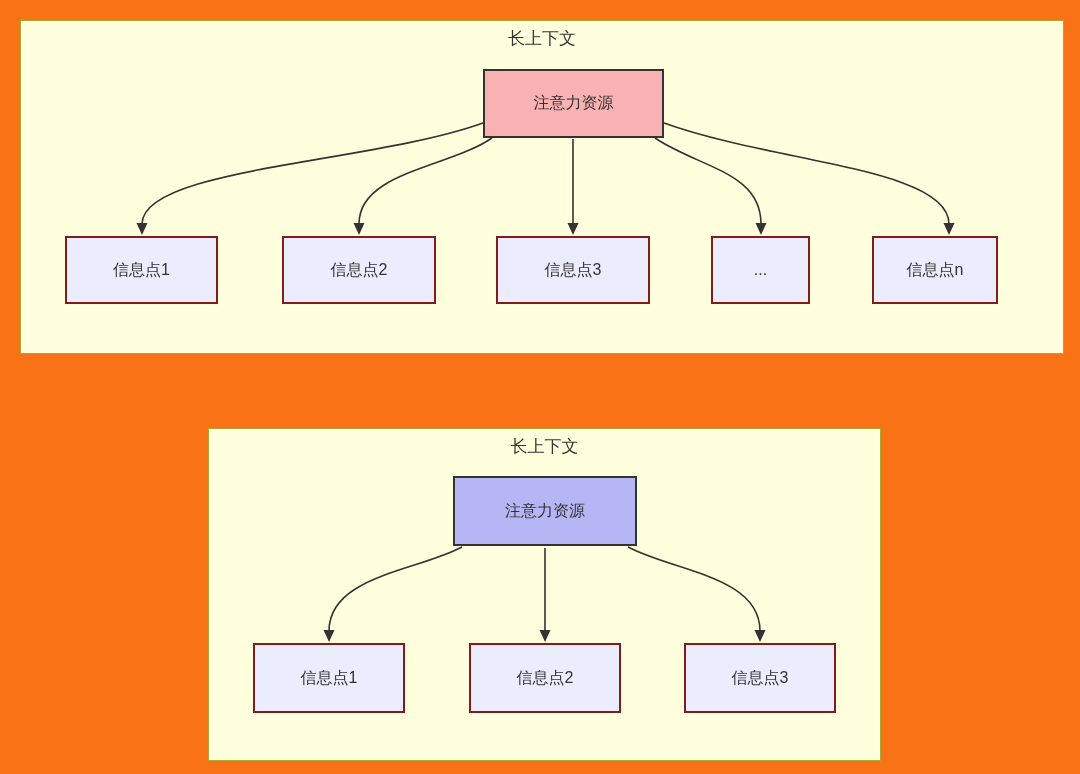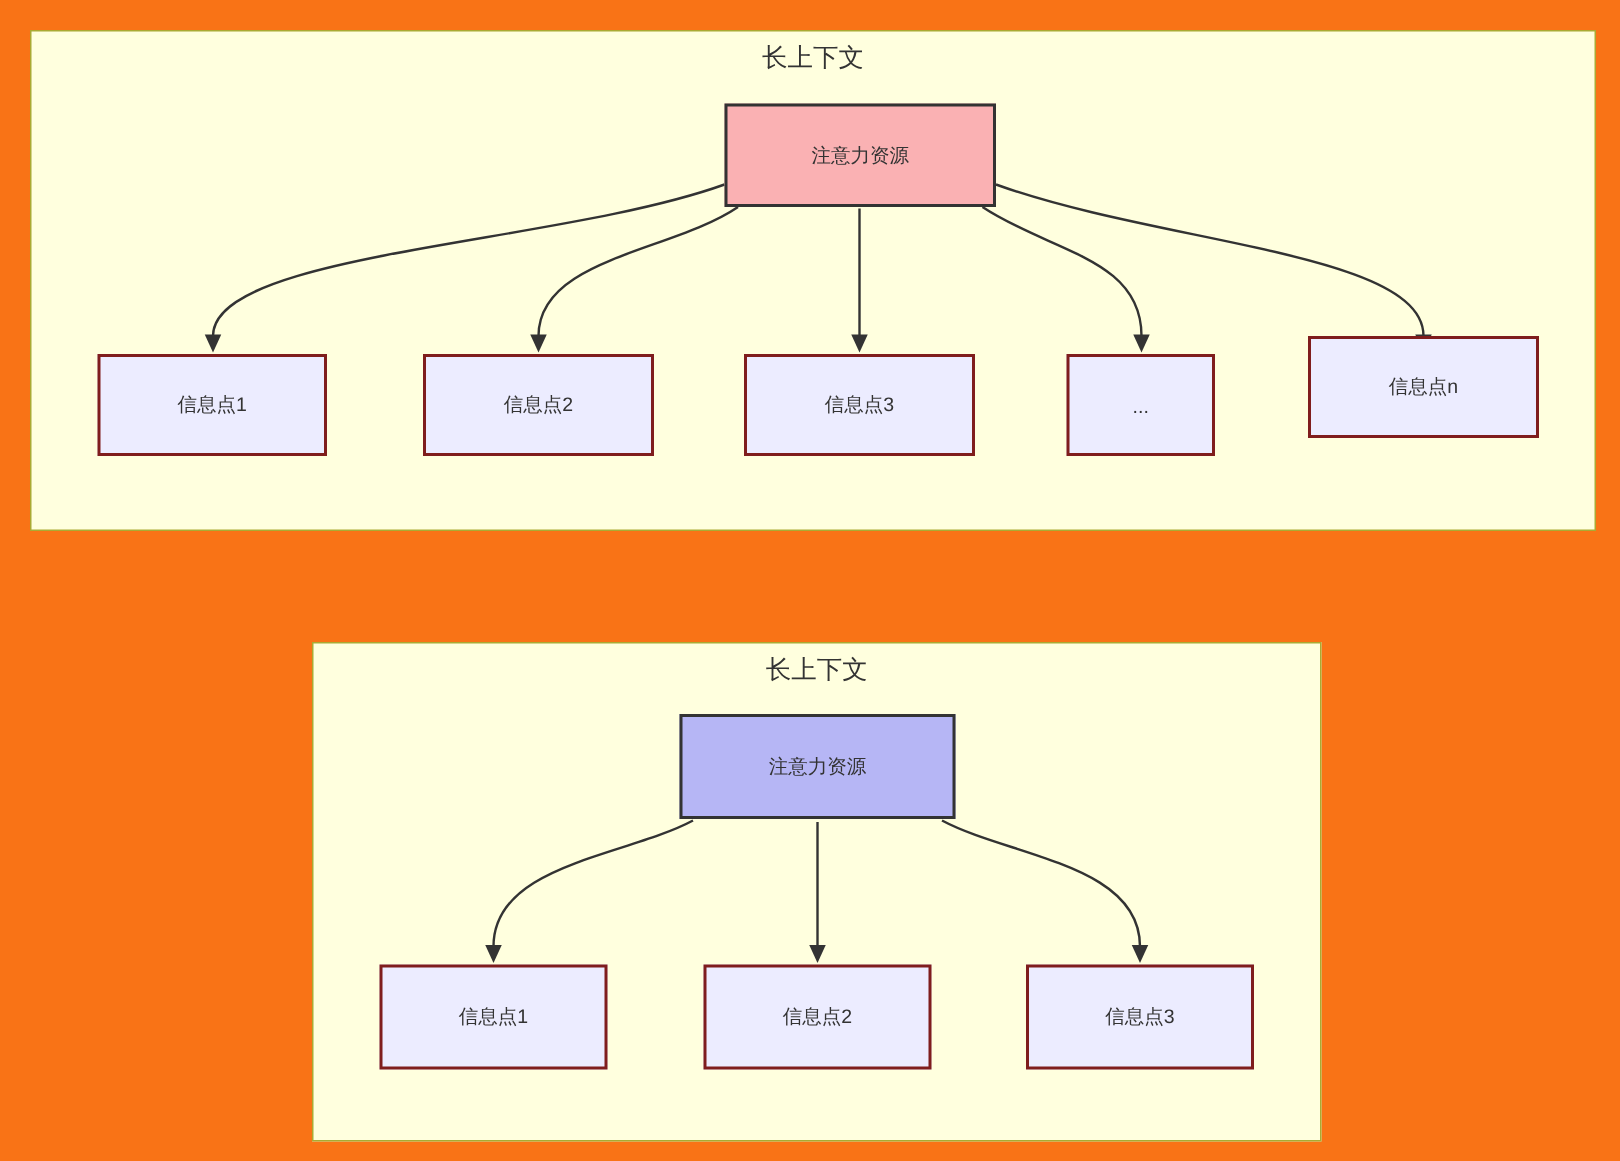--- a/index.html
+++ b/index.html
@@ -28,21 +28,21 @@
     text-align: center;
     font-size: 17px;
     color: #333333;
   }
   .node {
     position: absolute;
     z-index: 2;
     display: flex;
     align-items: center;
     justify-content: center;
-    font-size: 13px;
+    font-size: 16px;
     color: #333333;
     text-align: center;
   }
   .node.attention {
     border: 2px solid #333333;
   }
   .node.attention.pink { background: #fab1b3; }
   .node.attention.purple { background: #b6b6f5; }
   .node.info {
     background: #ececff;
@@ -115,21 +115,21 @@
       <path class="head" d="M 754.5,630 L 765.5,630 L 760,642 Z"></path>
     </g>
   </svg>
 
   <div class="node attention pink" style="left:483px; top:69px; width:181px; height:69px;">注意力资源</div>
 
   <div class="node info" style="left:65px; top:236px; width:153px; height:68px;">信息点1</div>
   <div class="node info" style="left:282px; top:236px; width:154px; height:68px;">信息点2</div>
   <div class="node info" style="left:496px; top:236px; width:154px; height:68px;">信息点3</div>
   <div class="node info" style="left:711px; top:236px; width:99px; height:68px;">...</div>
-  <div class="node info" style="left:872px; top:224px; width:154px; height:68px;">信息点n</div>
+  <div class="node info" style="left:872px; top:236px; width:126px; height:68px;">信息点n</div>
 
   <div class="node attention purple" style="left:453px; top:476px; width:184px; height:70px;">注意力资源</div>
 
   <div class="node info" style="left:253px; top:643px; width:152px; height:70px;">信息点1</div>
   <div class="node info" style="left:469px; top:643px; width:152px; height:70px;">信息点2</div>
   <div class="node info" style="left:684px; top:643px; width:152px; height:70px;">信息点3</div>
 
 </div>
 
 </body></html>

